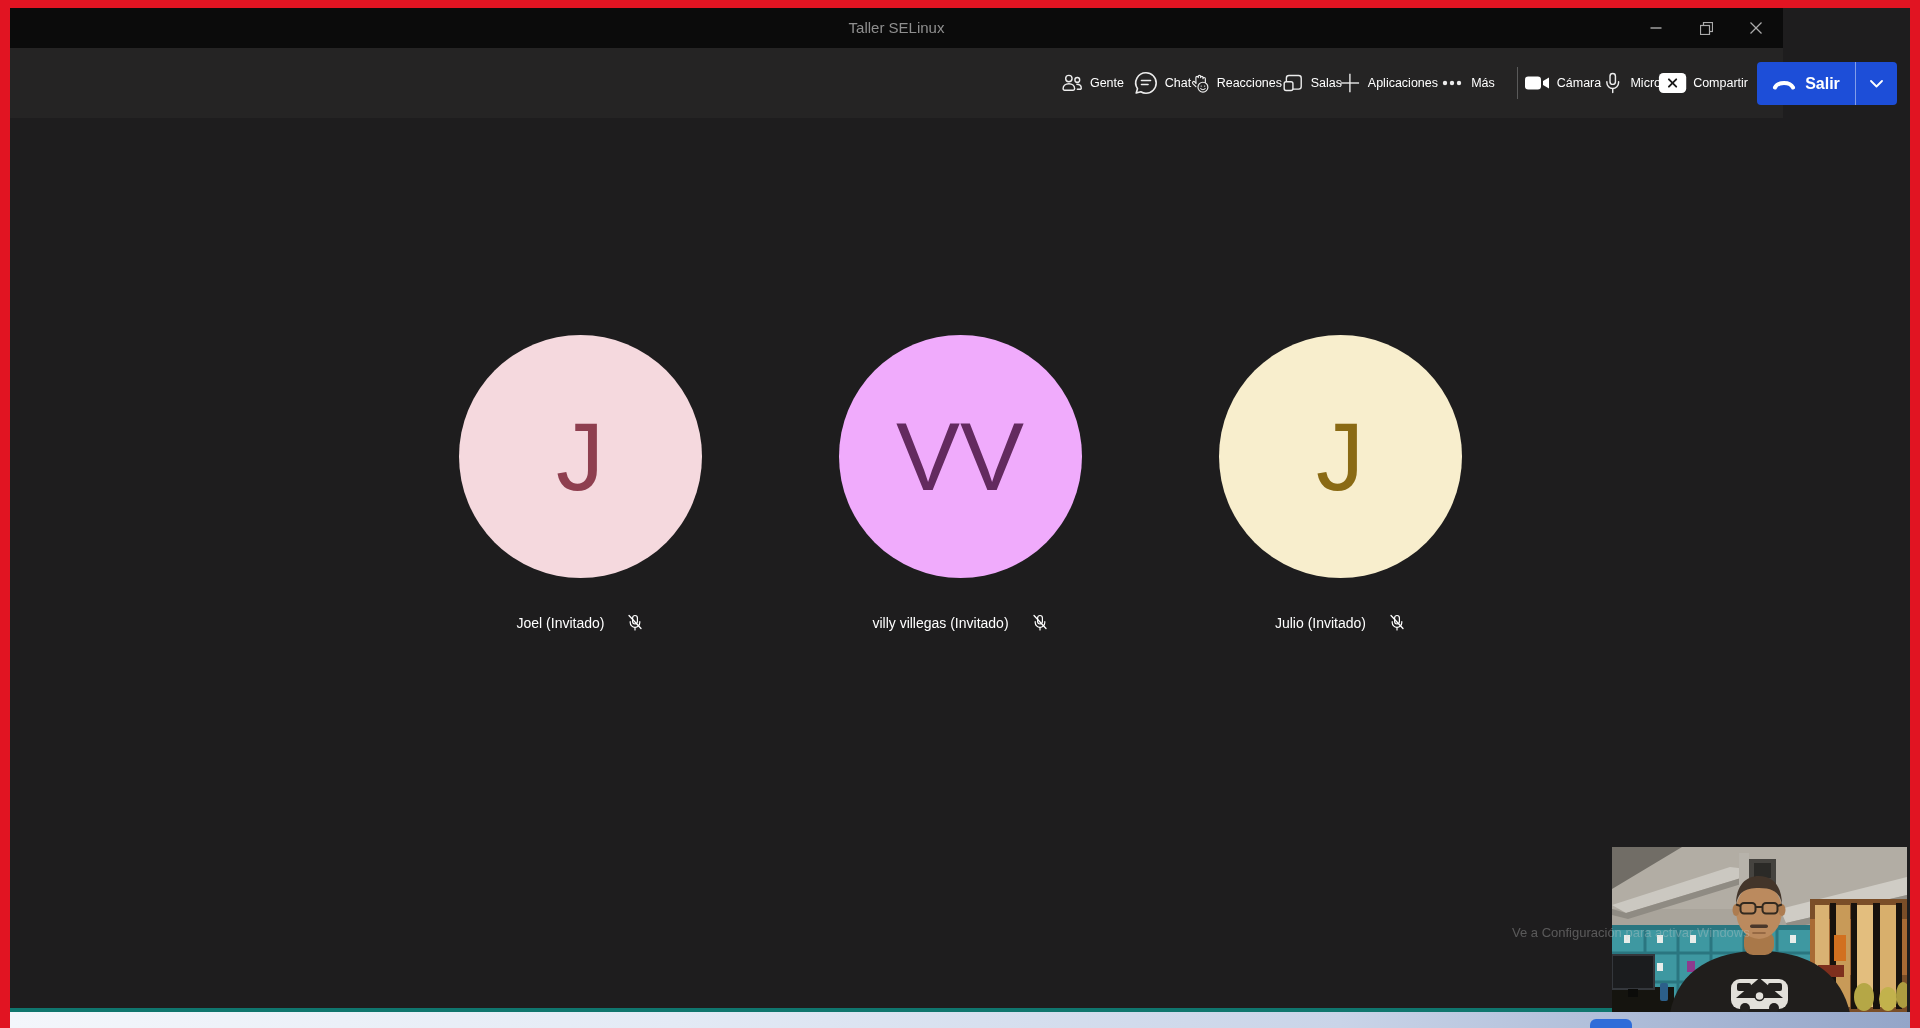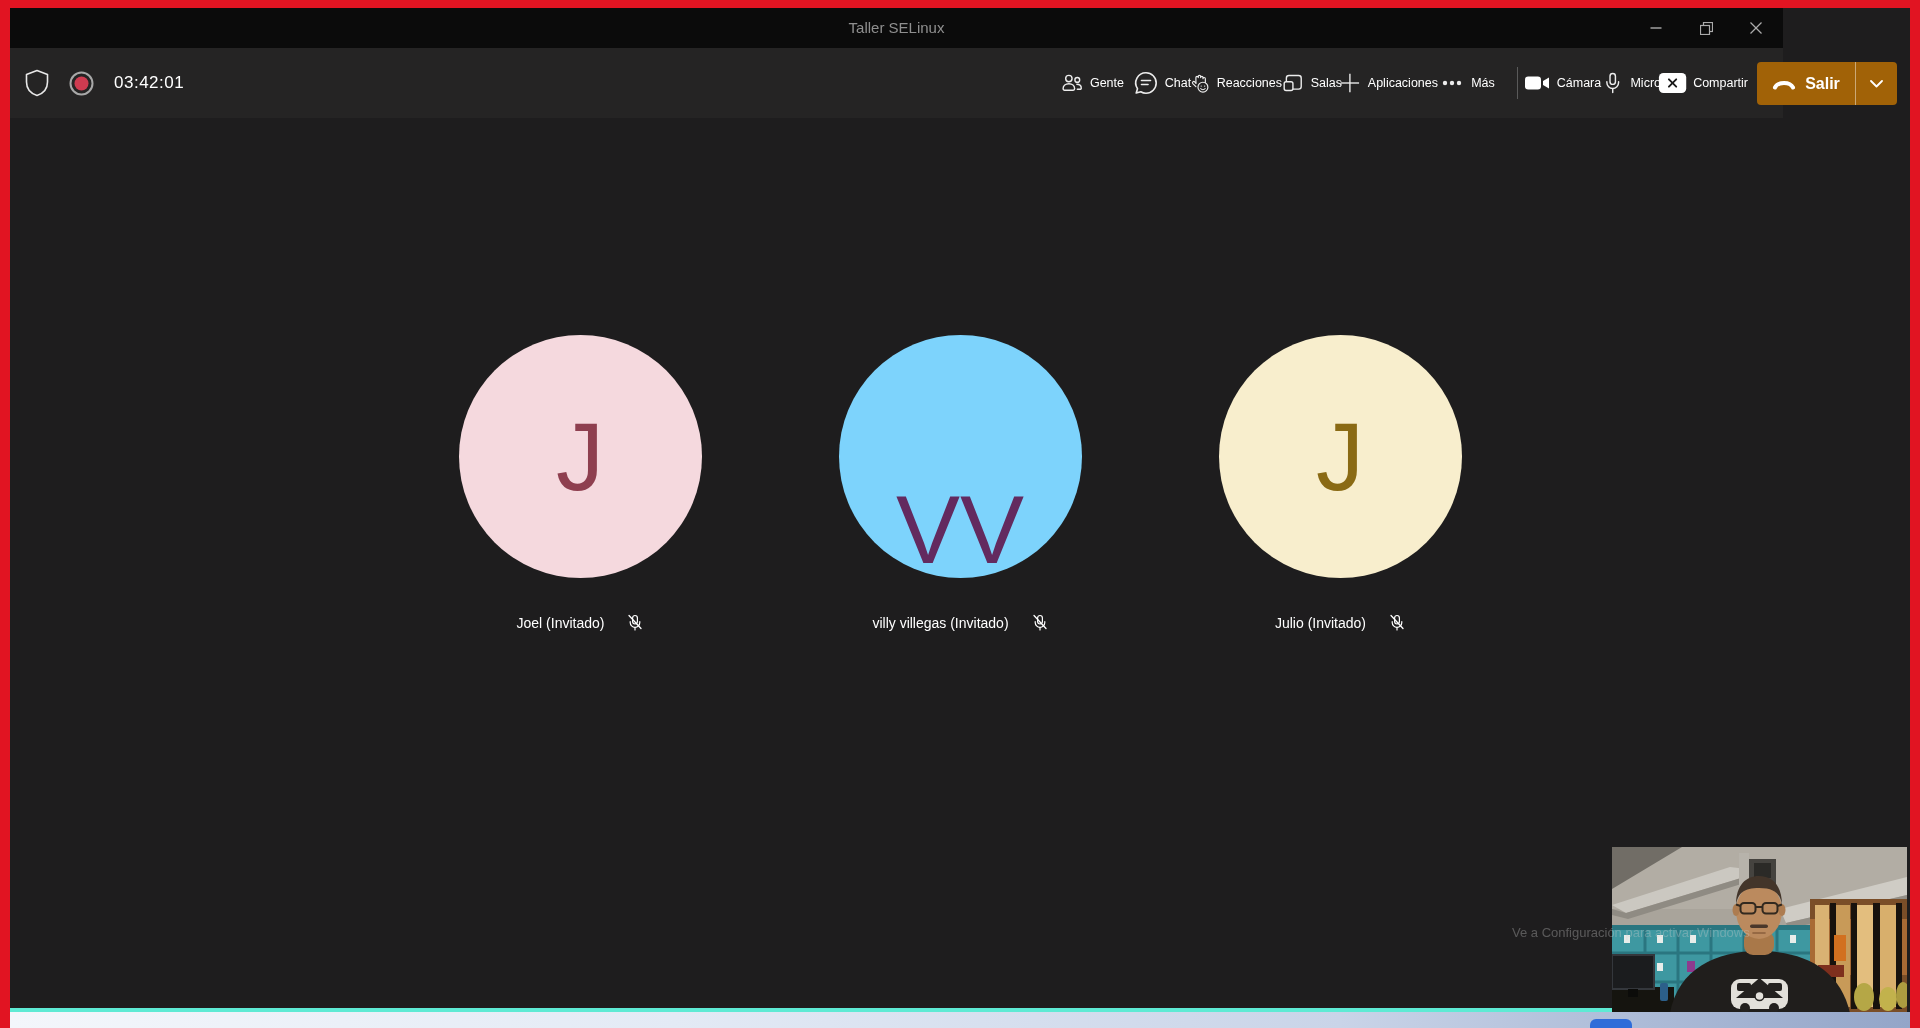--- a/index.html
+++ b/index.html
@@ -19,21 +19,21 @@
     background: linear-gradient(90deg, #F3F6FB 0%, #E3EAF5 35%, #C9D4E8 70%, #93A5C8 100%);
   }
   .taskbar-accent {
     position: absolute; left: 1580px; bottom: 0; width: 42px; height: 9px;
     border-radius: 6px 6px 0 0; background: #2E6CD9;
   }
 
   
   .window {
     position: absolute; left: 10px; top: 8px; width: 1773px; height: 1004px;
-    background: #1E1D1E; border-bottom: 4px solid #5eead4;
+    background: #1E1D1E; border-bottom: 4px solid #0f766e;
   }
 
   
   .titlebar { position: relative; height: 40px; background: #0B0B0B; }
   .title {
     position: absolute; left: 0; right: 0; top: 0; height: 40px; line-height: 40px;
     text-align: center; color: #8F8F8F; font-size: 15px;
   }
   .win-controls { position: absolute; right: 2px; top: 0; height: 40px; display: flex; z-index: 5; }
   .win-btn { width: 50px; height: 40px; display: flex; align-items: center; justify-content: center; color: #ABABAB; }
@@ -46,21 +46,21 @@
   .tb-btn {
     position: absolute; top: 0; height: 70px;
     display: flex; flex-direction: row; align-items: center; justify-content: center;
     gap: 6px; color: #ffffff; font-size: 12.5px; cursor: pointer; white-space: nowrap;
   }
   .tb-btn svg { display: block; }
   .tb-divider { position: absolute; left: 1507px; top: 19px; width: 1px; height: 32px; background: #5A5A5A; }
 
   .leave-btn {
     position: absolute; left: 1747px; top: 14px; width: 140px; height: 43px;
-    background: #a16207; border-radius: 4px; display: flex; align-items: stretch; overflow: hidden; cursor: pointer;
+    background: #1d4ed8; border-radius: 4px; display: flex; align-items: stretch; overflow: hidden; cursor: pointer;
   }
   .leave-main { flex: 1; display: flex; align-items: center; justify-content: center; gap: 9px; color: #FFF; font-weight: bold; font-size: 16px; }
   .leave-sep  { width: 1px; background: rgba(255,255,255,0.45); margin: 0; }
   .leave-chevron { width: 41px; display: flex; align-items: center; justify-content: center; }
 
   
   .stage {
     position: absolute; left: 0; top: 110px; width: 1900px; height: 890px;
     display: flex; justify-content: center; gap: 137px; padding-top: 217px;
   }
@@ -106,30 +106,20 @@
           <svg width="12" height="12" viewBox="0 0 12 12">
             <line x1="0.5" y1="0.5" x2="11.5" y2="11.5" stroke="#ABABAB" stroke-width="1.3"></line>
             <line x1="11.5" y1="0.5" x2="0.5" y2="11.5" stroke="#ABABAB" stroke-width="1.3"></line>
           </svg>
         </div>
       </div>
     </div>
 
     <div class="toolbar">
 
-      <div class="left-group">
-        <svg width="24" height="28" viewBox="0 0 24 28" fill="none">
-          <path d="M12 1.5 L22.5 5.5 V13 C22.5 20 18 24.5 12 26.5 C6 24.5 1.5 20 1.5 13 V5.5 Z" stroke="#E8E8E8" stroke-width="1.6" stroke-linejoin="round"></path>
-        </svg>
-        <svg width="25" height="25" viewBox="0 0 25 25">
-          <circle cx="12.5" cy="12.5" r="11" fill="none" stroke="#A8A8A8" stroke-width="2"></circle>
-          <circle cx="12.5" cy="12.5" r="7" fill="#CF3B50"></circle>
-        </svg>
-        <span class="timer">03:42:01</span>
-      </div>
 
       <div class="tb-btn" style="left:1050px;width:64px;">
         <svg width="27" height="26" viewBox="0 0 27 26" fill="none">
           <circle cx="10" cy="8" r="3.6" stroke="#ECECEC" stroke-width="1.6"></circle>
           <circle cx="19.5" cy="9.5" r="2.7" stroke="#ECECEC" stroke-width="1.6"></circle>
           <path d="M3.5 19.5 c0-3.4 2.9-5.6 6.5-5.6 s6.5 2.2 6.5 5.6 a1.6 1.6 0 0 1-1.6 1.6 h-9.8 a1.6 1.6 0 0 1-1.6-1.6 Z" stroke="#ECECEC" stroke-width="1.6"></path>
           <path d="M19 14.5 c2.9 0 5 1.8 5 4.3 a1.3 1.3 0 0 1-1.3 1.3 h-3.2" stroke="#ECECEC" stroke-width="1.6" stroke-linecap="round"></path>
         </svg>
         <span>Gente</span>
       </div>
@@ -235,21 +225,21 @@
           <svg width="16" height="17" viewBox="0 0 16 17" fill="none">
             <rect x="5.6" y="1.5" width="4.8" height="8.5" rx="2.4" stroke="#FFFFFF" stroke-width="1.2"></rect>
             <path d="M3.2 7.5 v1 a4.8 4.8 0 0 0 9.6 0 v-1" stroke="#FFFFFF" stroke-width="1.2" stroke-linecap="round"></path>
             <line x1="8" y1="13.6" x2="8" y2="16" stroke="#FFFFFF" stroke-width="1.2" stroke-linecap="round"></line>
             <line x1="2" y1="1.5" x2="14" y2="14.5" stroke="#FFFFFF" stroke-width="1.3" stroke-linecap="round"></line>
           </svg>
         </div>
       </div>
 
       <div class="tile">
-        <div class="avatar" style="background: #7dd3fc; color: rgb(99, 42, 95); align-items: flex-end;">
+        <div class="avatar" style="background: #f0abfc; color: rgb(99, 42, 95);">
           <span>VV</span>
         </div>
         <div class="name-row">
           <span>villy villegas (Invitado)</span>
           <svg width="16" height="17" viewBox="0 0 16 17" fill="none">
             <rect x="5.6" y="1.5" width="4.8" height="8.5" rx="2.4" stroke="#FFFFFF" stroke-width="1.2"></rect>
             <path d="M3.2 7.5 v1 a4.8 4.8 0 0 0 9.6 0 v-1" stroke="#FFFFFF" stroke-width="1.2" stroke-linecap="round"></path>
             <line x1="8" y1="13.6" x2="8" y2="16" stroke="#FFFFFF" stroke-width="1.2" stroke-linecap="round"></line>
             <line x1="2" y1="1.5" x2="14" y2="14.5" stroke="#FFFFFF" stroke-width="1.3" stroke-linecap="round"></line>
           </svg>

